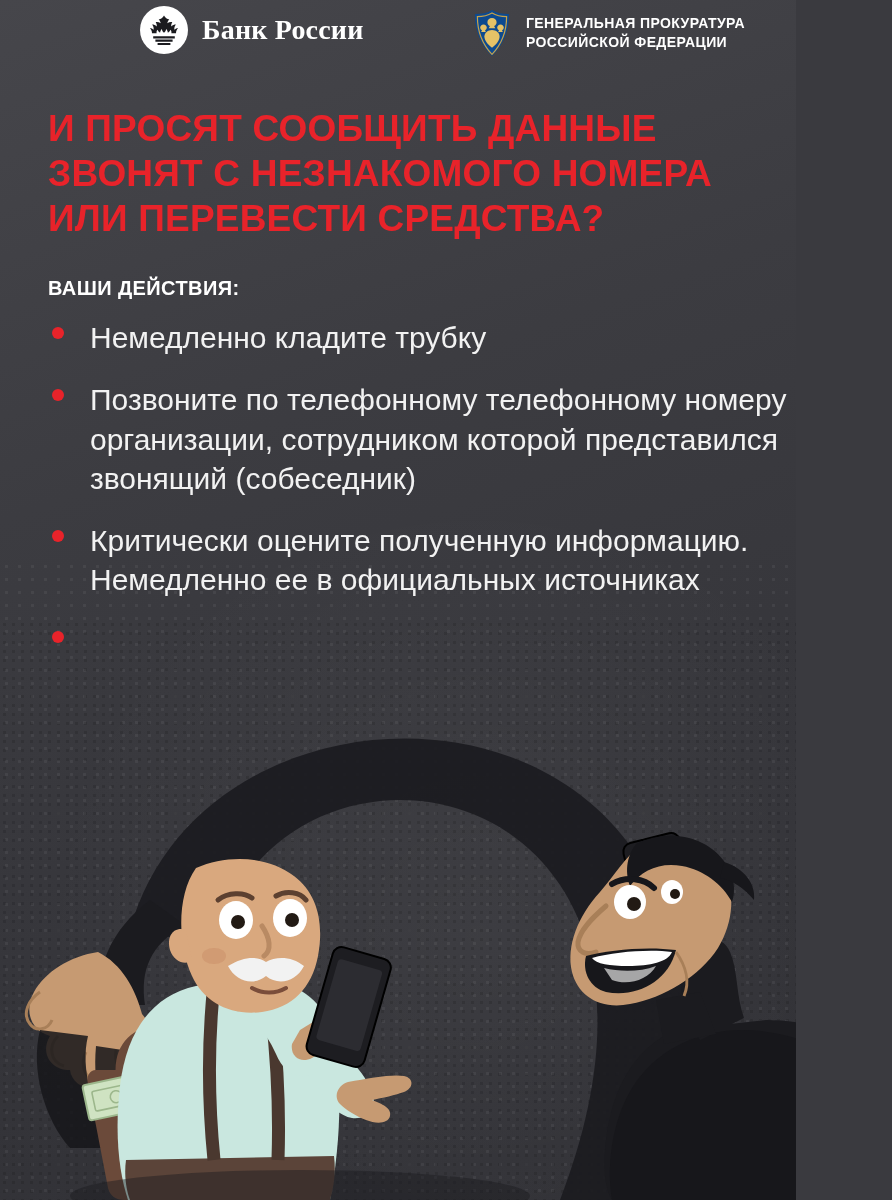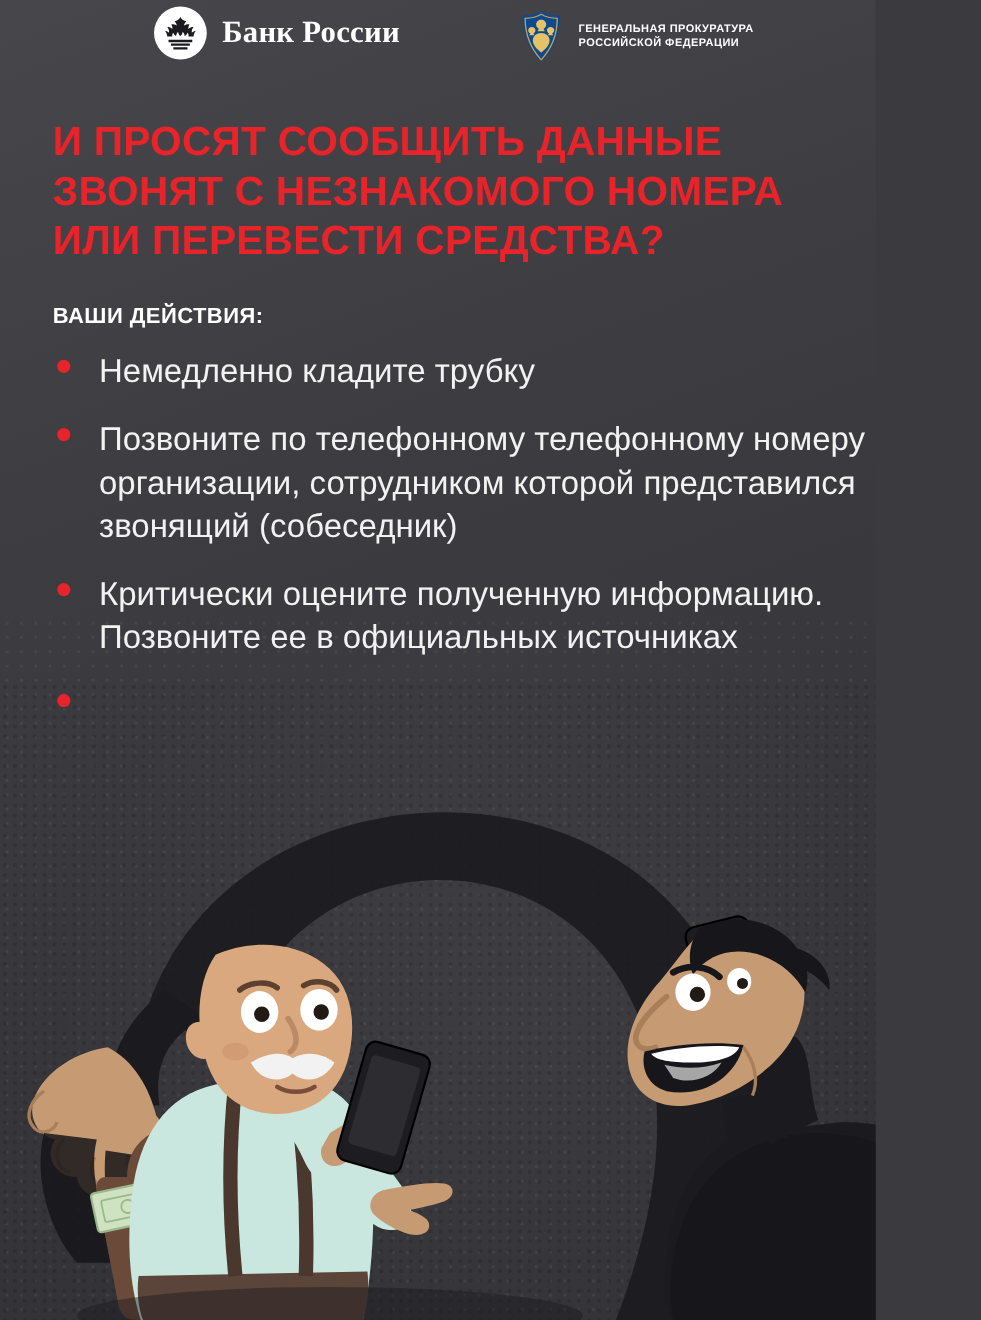--- a/index.html
+++ b/index.html
@@ -76,21 +76,21 @@
     align-items: center;
     gap: 12px;
   }
   .logo-prok .emblem {
     width: 44px;
     height: 50px;
     position: relative;
   }
   .logo-prok .ptext {
     color: #ffffff;
-    font-size: 10px;
+    font-size: 14px;
     font-weight: bold;
     line-height: 1.35;
     letter-spacing: 0.4px;
   }
 
   
   .headline {
     margin: 30px 0 0 48px;
     color: #e8232a;
     font-size: 37px;
@@ -195,21 +195,21 @@
     <li>
       <span class="bullet"></span>
       <span>Немедленно кладите трубку</span>
     </li>
     <li>
       <span class="bullet"></span>
       <span>Позвоните по телефонному телефонному номеру организации, сотрудником которой представился звонящий (собеседник)</span>
     </li>
     <li>
       <span class="bullet"></span>
-      <span>Критически оцените полученную информацию. Позвоните ее в официальных источниках</span>
+      <span>Критически оцените полученную информацию. Немедленно ее в официальных источниках</span>
     </li>
     <li>
       <span class="bullet"></span>
     </li>
   </ul>
 
   <div class="illustration">
     <svg width="892" height="600" viewBox="0 0 892 600" aria-hidden="true">
       <defs>
         <clipPath id="frame">

